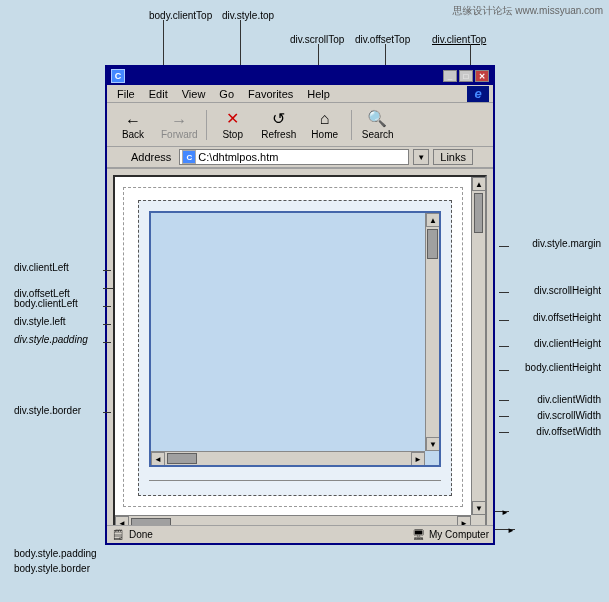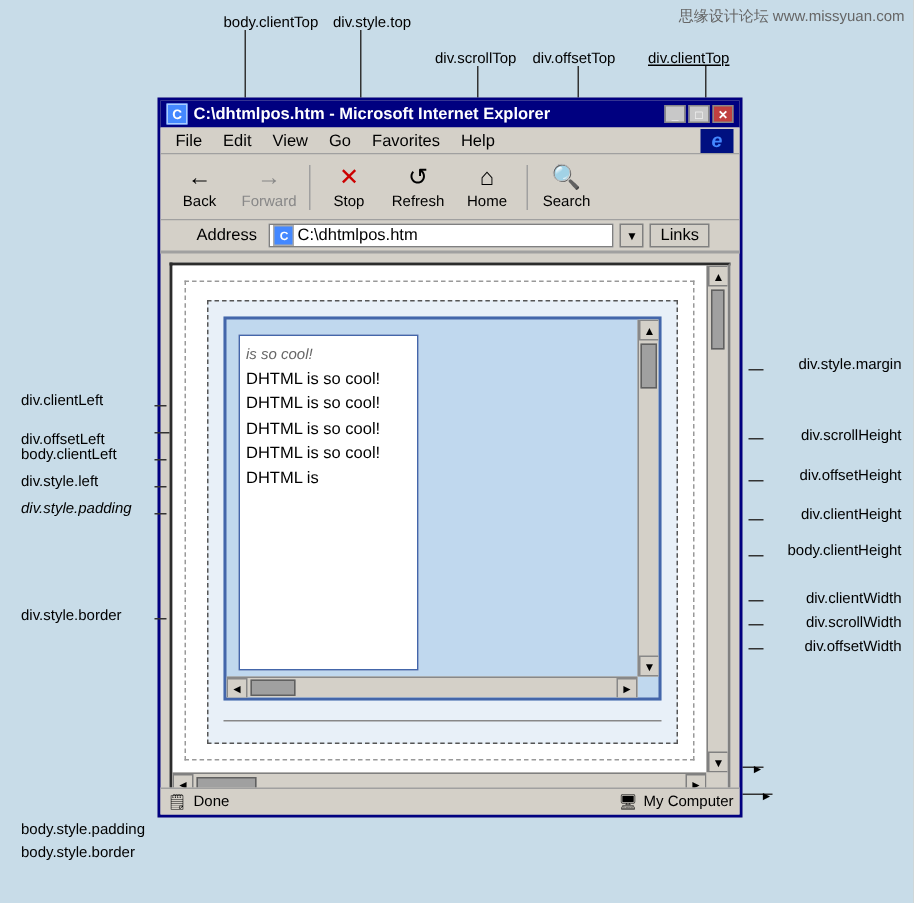--- a/index.html
+++ b/index.html
@@ -373,21 +373,20 @@
 
 <div style="position:absolute; bottom:72px; left:108px; right:94px; height:1px; background:#333;"></div>
 <div style="position:absolute; bottom:67px; left:106px; font-size:8px;">◄</div>
 <div style="position:absolute; bottom:67px; right:94px; font-size:8px;">►</div>
 
 <div class="browser-window">
 
   <div class="title-bar">
     <div class="title-bar-left">
       <div class="title-bar-icon">C</div>
-      <span>C:\dhtmlpos.htm - Microsoft Internet Explorer</span>
     </div>
     <div class="title-bar-buttons">
       <div class="tb-btn">_</div>
       <div class="tb-btn">□</div>
       <div class="tb-btn close">✕</div>
     </div>
   </div>
 
   <div class="menu-bar">
     <span class="menu-item">File</span>
@@ -453,27 +452,20 @@
               <div style="background:#a0a0a0; height:30px; margin:2px 1px; border:1px solid #606060;"></div>
               <div style="position:absolute; bottom:0; width:14px; height:14px; background:#d4d0c8; border:1px solid #888; display:flex; align-items:center; justify-content:center; font-size:8px;">▼</div>
             </div>
 
             <div style="position:absolute; bottom:0; left:0; right:14px; height:14px; background:#d4d0c8; border-top:1px solid #888; display:flex;">
               <div style="width:14px; height:14px; background:#d4d0c8; border:1px solid #888; display:flex; align-items:center; justify-content:center; font-size:8px;">◄</div>
               <div style="background:#a0a0a0; width:30px; margin:1px 2px; border:1px solid #606060;"></div>
               <div style="margin-left:auto; width:14px; height:14px; background:#d4d0c8; border:1px solid #888; display:flex; align-items:center; justify-content:center; font-size:8px;">►</div>
             </div>
 
-            <div style="position:absolute; top:10px; left:8px; width:120px; bottom:18px; background:white; border:1px solid #4466aa; overflow:hidden; padding:4px; font-size:11px; line-height:1.4;">
-              <div style="font-size:11px; line-height:1.5;">
-                <span style="color:#666; font-style:italic; font-size:10px;">is so cool!</span><br>
-                
-                DHTML is so cool! DHTML is so cool! DHTML is so cool! DHTML is so cool! DHTML is
-              </div>
-            </div>
 
           </div>
 
           <div style="position:absolute; bottom:14px; left:10px; right:10px; height:1px; background:#888;"></div>
         </div>
       </div>
     </div>
 
     <div class="scrollbar-v">
       <div class="sb-arrow">▲</div>

